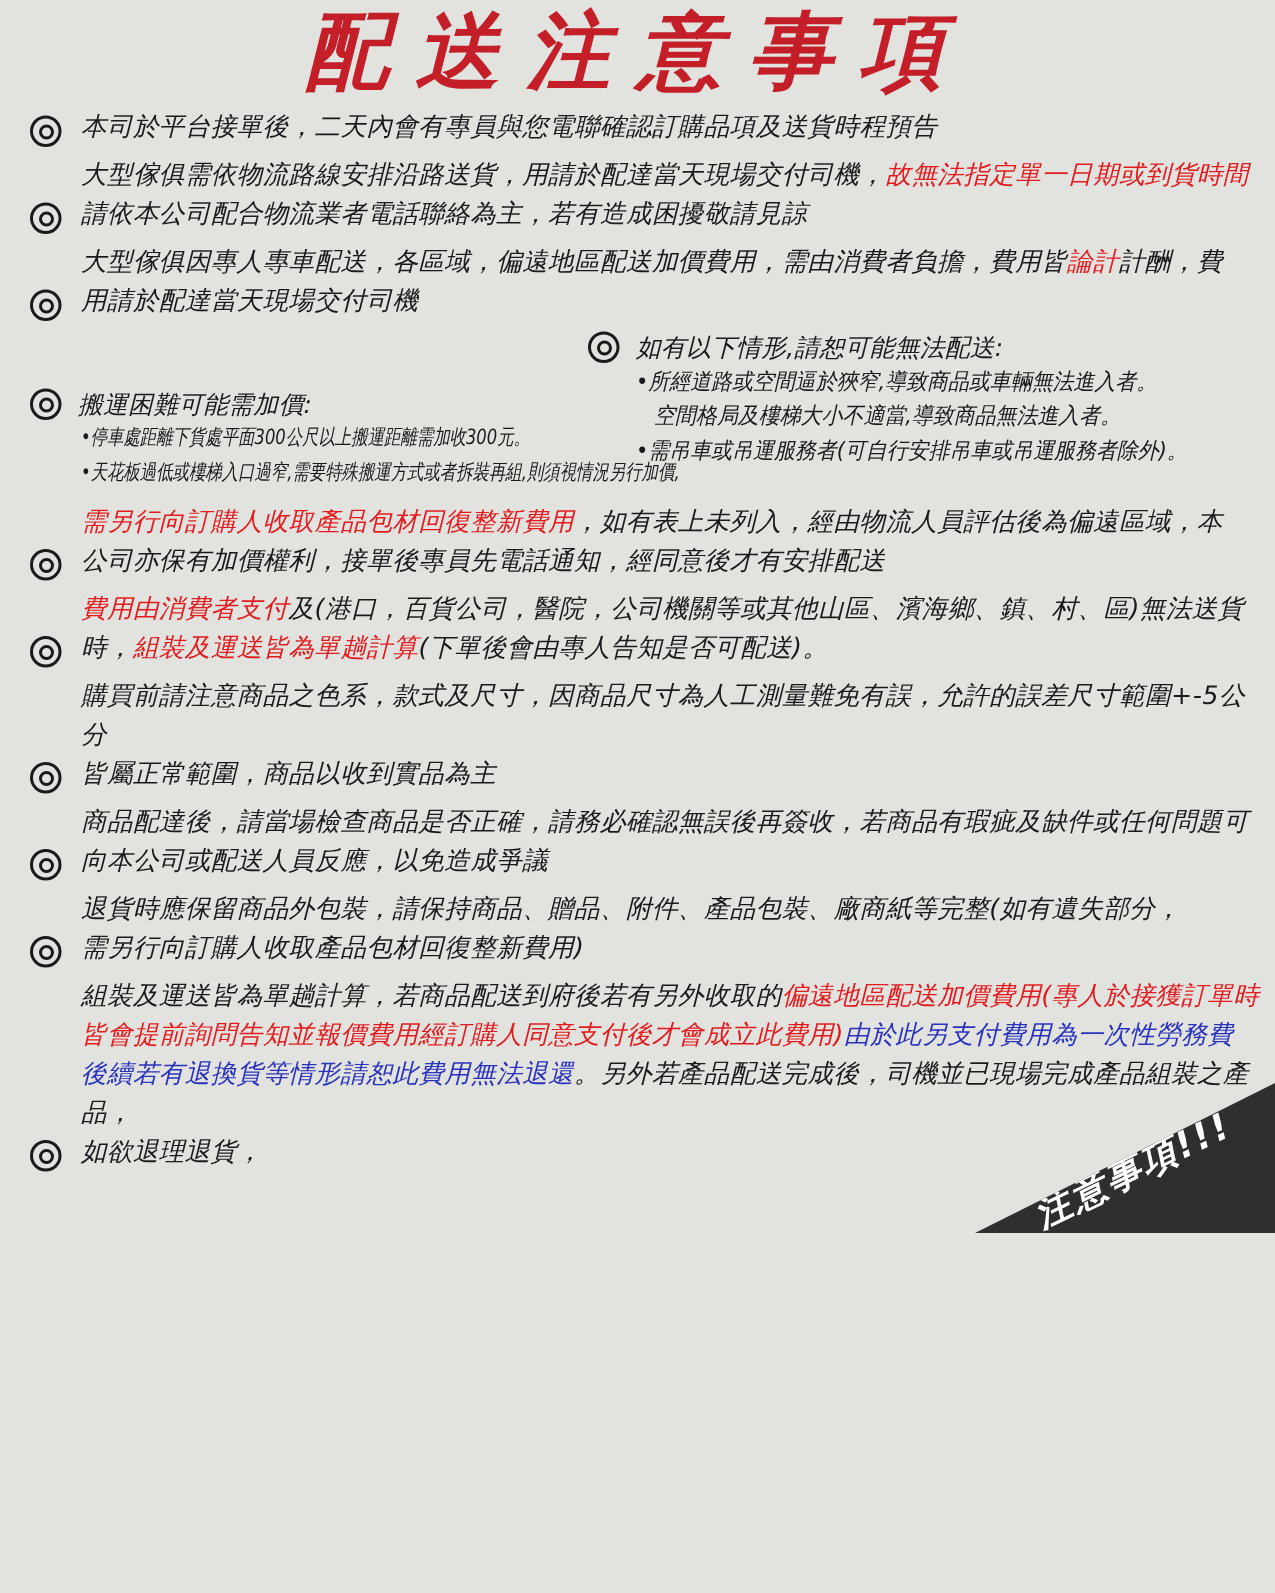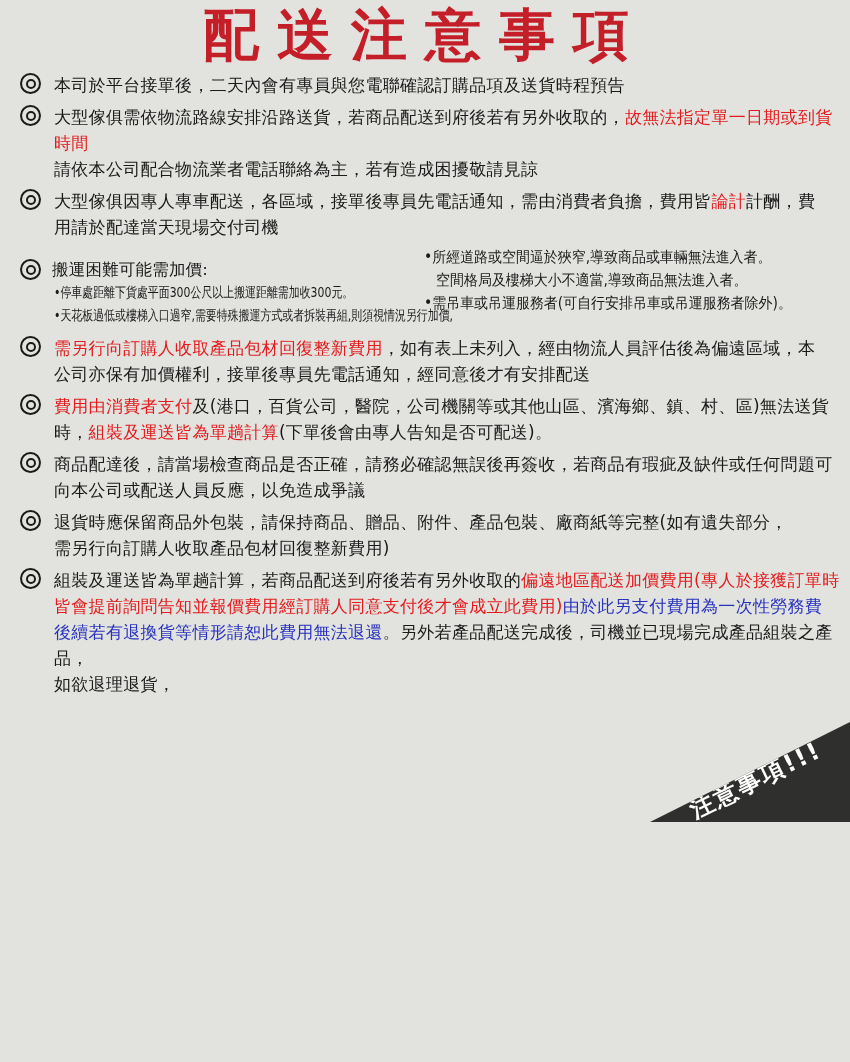--- a/index.html
+++ b/index.html
@@ -5,50 +5,50 @@
   :root{
     --bg:#e2e3df; --ink:#1a1a1a; --red:#e41b1e; --blue:#2832be;
     --title-red:#c41e28; --title-blue:#1d3a9c; --ribbon:#2f2f2d;
   }
   html,body{margin:0;padding:0;}
   body{
     width:850px;height:1062px;background:var(--bg);
     font-family:"DejaVu Sans","Liberation Sans",sans-serif;
     color:var(--ink);
   }
-  .page{position:relative;width:850px;height:828px;overflow:hidden;}
+  .page{position:relative;width:850px;height:828px;overflow:hidden;font-style:italic;}
   .big-title{
     text-align:center;font-weight:bold;margin:4px 0 6px 0;
     font-size:56px;letter-spacing:18px;line-height:62px;white-space:nowrap;
   }
   .big-title.red{color:var(--title-red);}
   .big-title.blue{color:var(--title-blue);letter-spacing:15px;margin-top:2px;}
   
   .list{display:block;}
-  .item{display:flex;align-items:flex-start;margin:0 4px 6px 20px;}
+  .item{display:flex;align-items:flex-end;margin:0 4px 6px 20px;}
   .icon-col{flex:0 0 34px;padding-top:1px;}
   .dbl{
     width:21px;height:21px;border:2px solid var(--ink);border-radius:50%;
     display:flex;align-items:center;justify-content:center;box-sizing:border-box;
   }
   .dbl::after{
     content:"";width:10px;height:10px;border:2px solid var(--ink);
     border-radius:50%;box-sizing:border-box;
   }
   .txt{
     font-size:17px;line-height:26px;white-space:pre-wrap;
     letter-spacing:0.3px;word-break:break-all;width:790px;
   }
   .seg-black{color:var(--ink);}
   .seg-red{color:var(--red);}
   .seg-blue{color:var(--blue);}
   
   .cols{display:flex;margin:0 4px 8px 20px;}
   .col{display:block;}
-  .col-left{width:372px;margin-top:12px;}
+  .col-left{width:372px;margin-top:38px;}
   .col-right{flex:1;}
   .col-hdr{display:flex;align-items:flex-start;}
   .col-hdr .icon-col{flex:0 0 32px;}
   .col-hdr-txt{font-size:16.5px;line-height:23px;letter-spacing:0.2px;}
   .col-line{font-size:14px;line-height:23px;white-space:nowrap;
     transform:scaleX(0.78);transform-origin:left top;margin-left:34px;}
   .col-right .col-line{font-size:15px;transform:scaleX(0.93);margin-left:32px;}
   .col-line.no-dot{padding-left:13px;}
   
   .ribbon{
@@ -71,60 +71,73 @@
       <div class="item">
         <span class="icon-col">
           <span class="dbl"></span>
         </span>
         <div class="txt"><span class="seg-black">本司於平台接單後，二天內會有專員與您電聯確認訂購品項及送貨時程預告</span></div>
       </div>
       <div class="item">
         <span class="icon-col">
           <span class="dbl"></span>
         </span>
-        <div class="txt"><span class="seg-black">大型傢俱需依物流路線安排沿路送貨，若商品配送到府後若有另外收取的，</span><span class="seg-red">故無法指定單一日期或到貨時間</span><span class="seg-black">
+        <div class="txt"><span class="seg-black">大型傢俱需依物流路線安排沿路送貨，用請於配達當天現場交付司機，</span><span class="seg-red">故無法指定單一日期或到貨時間</span><span class="seg-black">
 請依本公司配合物流業者電話聯絡為主，若有造成困擾敬請見諒</span></div>
       </div>
       <div class="item">
         <span class="icon-col">
           <span class="dbl"></span>
         </span>
-        <div class="txt"><span class="seg-black">大型傢俱因專人專車配送，各區域，接單後專員先電話通知，需由消費者負擔，費用皆</span><span class="seg-red">論計</span><span class="seg-black">計酬，費
+        <div class="txt"><span class="seg-black">大型傢俱因專人專車配送，各區域，偏遠地區配送加價費用，需由消費者負擔，費用皆</span><span class="seg-red">論計</span><span class="seg-black">計酬，費
 用請於配達當天現場交付司機</span></div>
       </div>
       <div class="cols">
         <div class="col col-left">
           <div class="col-hdr">
             <span class="icon-col">
               <span class="dbl"></span>
             </span>
             <div class="col-hdr-txt">搬運困難可能需加價:</div>
           </div>
           <div class="col-line">•停車處距離下貨處平面300公尺以上搬運距離需加收300元。</div>
           <div class="col-line">•天花板過低或樓梯入口過窄,需要特殊搬運方式或者拆裝再組,則須視情況另行加價,</div>
         </div>
         <div class="col col-right">
+          <div class="col-hdr">
+            <span class="icon-col">
+              <span class="dbl"></span>
+            </span>
+            <div class="col-hdr-txt">如有以下情形,請恕可能無法配送:</div>
+          </div>
           <div class="col-line">•所經道路或空間逼於狹窄,導致商品或車輛無法進入者。</div>
           <div class="col-line no-dot">空間格局及樓梯大小不適當,導致商品無法進入者。</div>
           <div class="col-line">•需吊車或吊運服務者(可自行安排吊車或吊運服務者除外)。</div>
         </div>
       </div>
       <div class="item">
         <span class="icon-col">
           <span class="dbl"></span>
         </span>
         <div class="txt"><span class="seg-red">需另行向訂購人收取產品包材回復整新費用</span><span class="seg-black">，如有表上未列入，經由物流人員評估後為偏遠區域，本
 公司亦保有加價權利，接單後專員先電話通知，經同意後才有安排配送</span></div>
       </div>
       <div class="item">
         <span class="icon-col">
           <span class="dbl"></span>
         </span>
         <div class="txt"><span class="seg-red">費用由消費者支付</span><span class="seg-black">及(港口，百貨公司，醫院，公司機關等或其他山區、濱海鄉、鎮、村、區)無法送貨
 時，</span><span class="seg-red">組裝及運送皆為單趟計算</span><span class="seg-black">(下單後會由專人告知是否可配送)。</span></div>
+      </div>
+      <div class="item">
+        <span class="icon-col">
+          <span class="dbl"></span>
+        </span>
+        <div class="txt"><span class="seg-black">購買前請注意商品之色系，款式及尺寸，因商品尺寸為人工測量難免有誤，允許的誤差尺寸範圍+-5公分
+皆屬正常範圍，商品以收到實品為主</span></div>
       </div>
     </div>
 
   <div class="list">
       <div class="item">
         <span class="icon-col">
           <span class="dbl"></span>
         </span>
         <div class="txt"><span class="seg-black">商品配達後，請當場檢查商品是否正確，請務必確認無誤後再簽收，若商品有瑕疵及缺件或任何問題可
 向本公司或配送人員反應，以免造成爭議</span></div>

